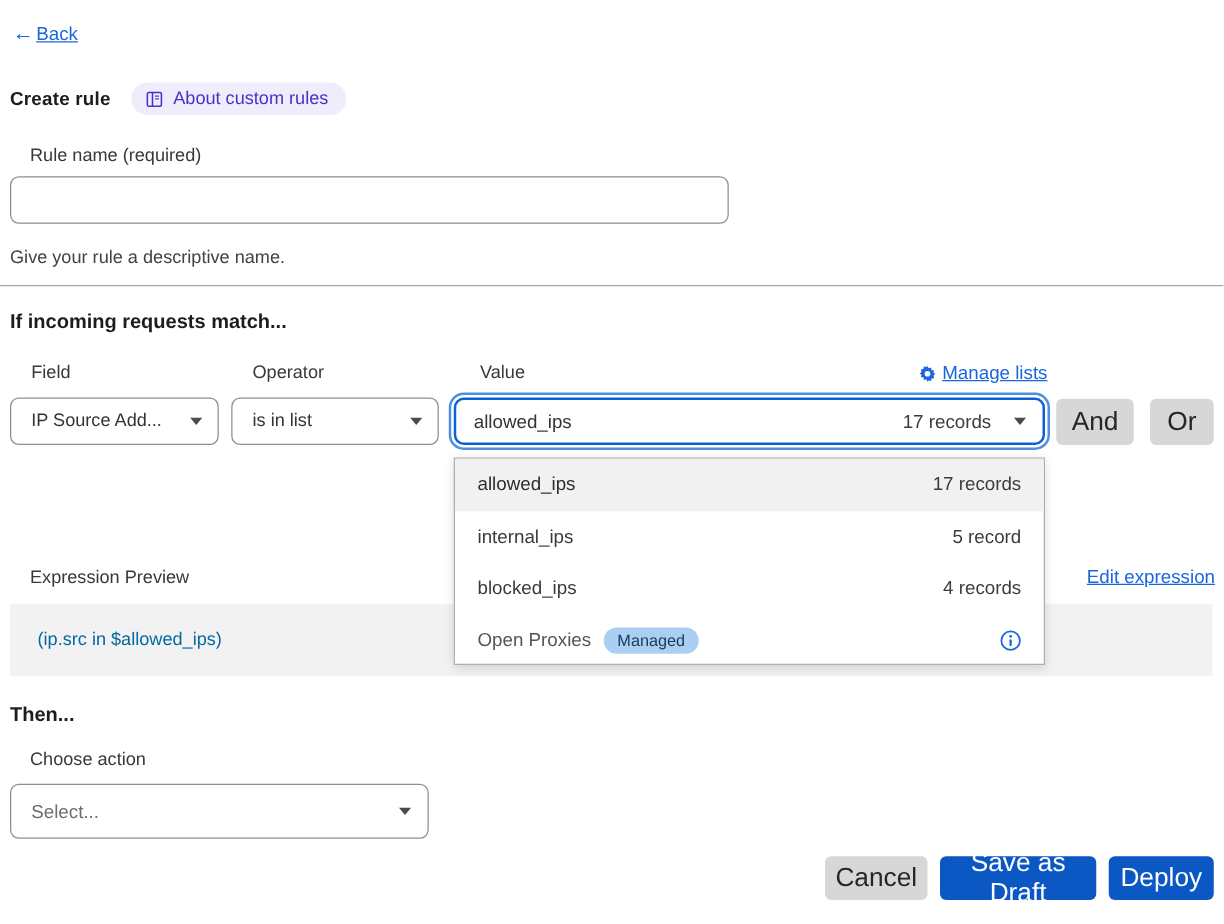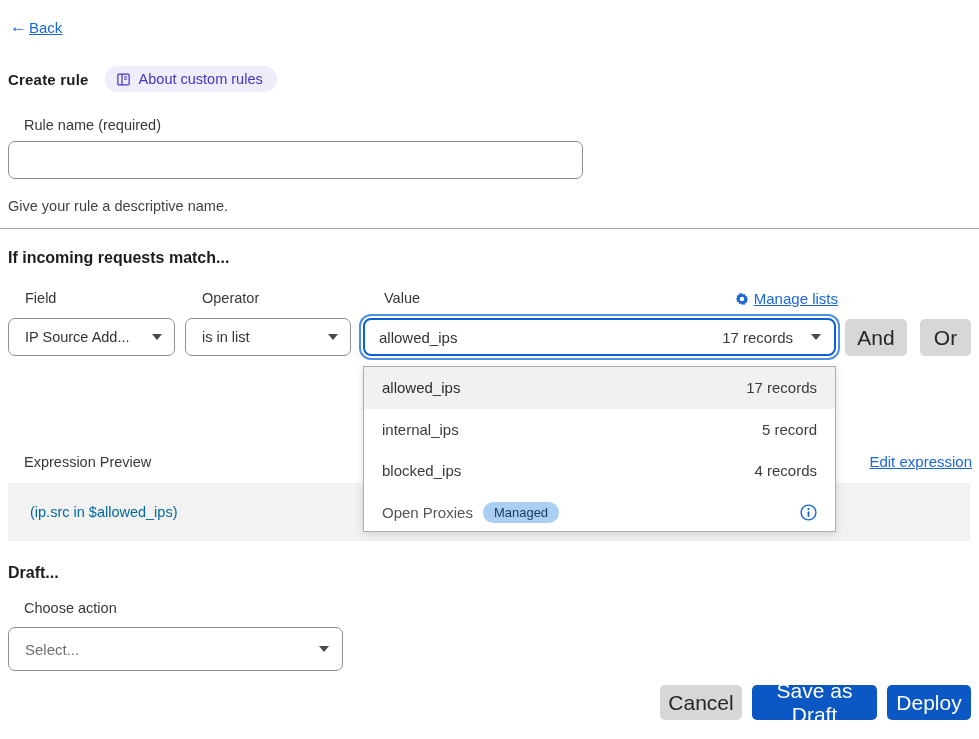--- a/index.html
+++ b/index.html
@@ -190,21 +190,21 @@
       </svg>
     </div>
   </div>
 
   <div class="lbl expr-label">Expression Preview</div>
   <a class="edit-expr link-plain">Edit expression</a>
   <div class="expr-block">
     <code class="expr-code">(ip.src in $allowed_ips)</code>
   </div>
 
-  <h2 class="section-h then-heading">Draft...</h2>
+  <h2 class="section-h then-heading">Then...</h2>
   <div class="lbl action-label">Choose action</div>
   <div class="action-select">
     <span class="grow">Select...</span>
     <svg class="caret" viewBox="0 0 10 6">
         <polygon points="0,0 10,0 5,6"></polygon>
       </svg>
   </div>
 
   <button class="btn btn-gray cancel-btn">Cancel</button>
   <button class="btn btn-blue deploy-btn">Deploy</button>

